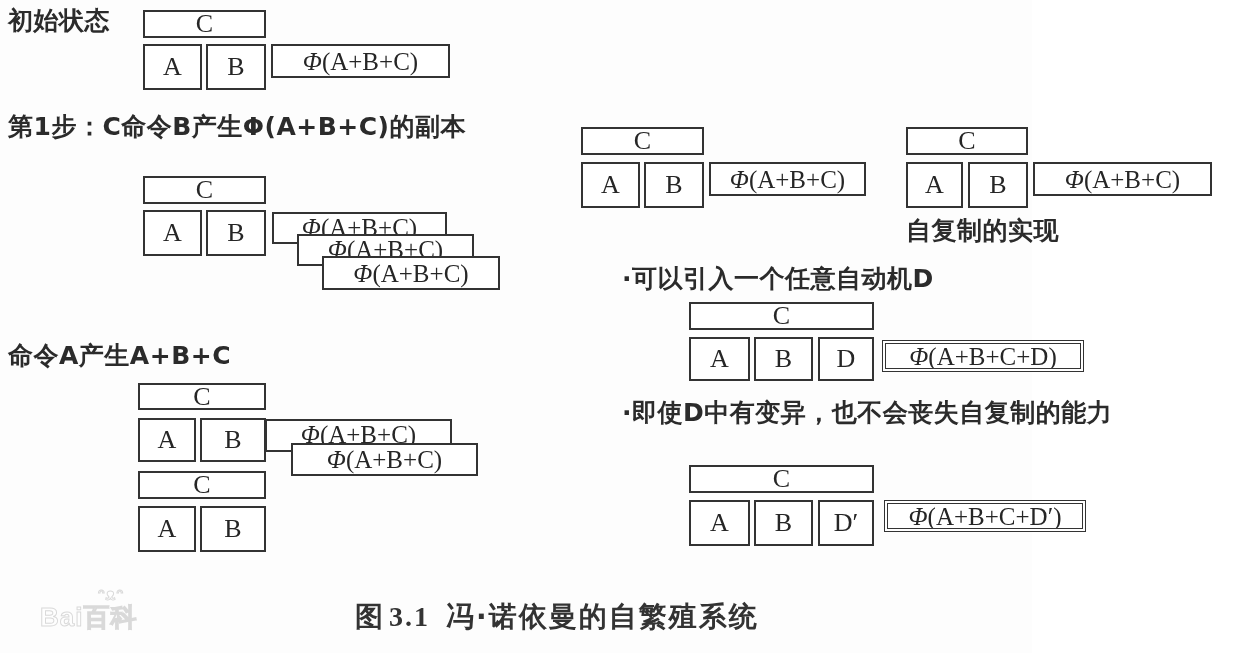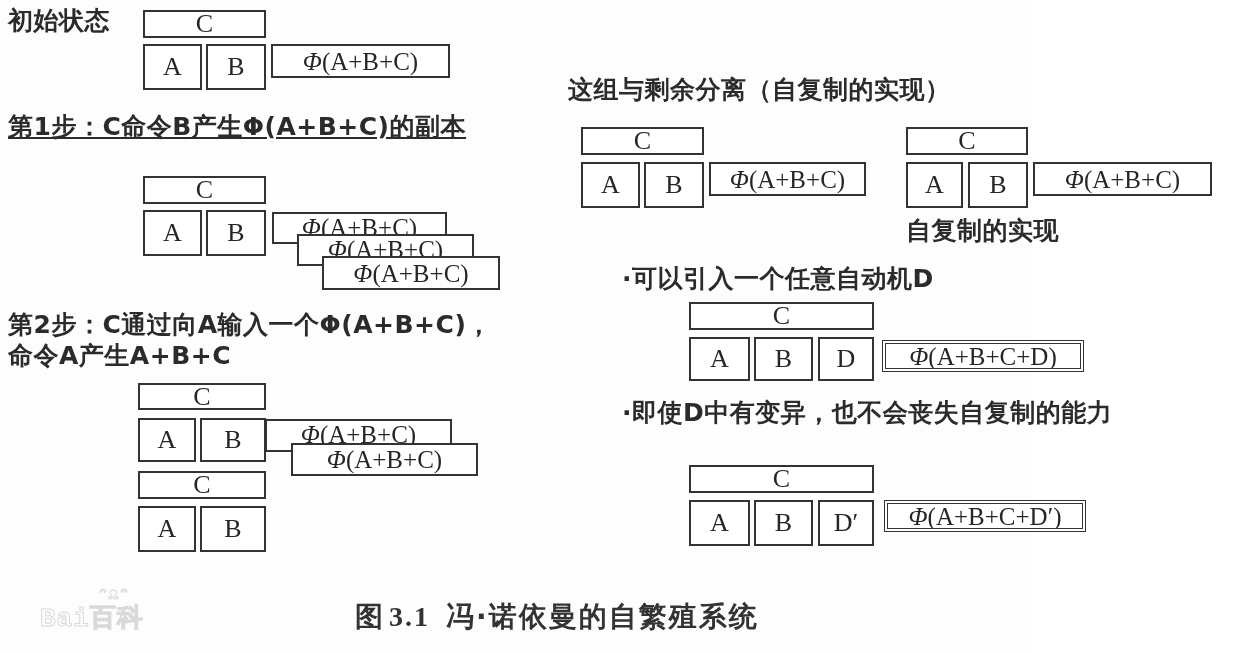--- a/index.html
+++ b/index.html
@@ -67,21 +67,21 @@
       letter-spacing: 2px;
     }
     .caption .num {
       font-family: "Liberation Serif", "DejaVu Serif", serif;
       margin: 0 16px 0 4px;
     }
     .watermark {
       position: absolute;
       left: 40px;
       top: 600px;
-      font-family: Liberation Mono, monospace;
+      font-family: Liberation Sans, sans-serif;
       font-size: 26px;
       font-weight: bold;
       color: #ffffff;
       -webkit-text-stroke: 1px #d6d6d6;
       letter-spacing: 1px;
       opacity: 0.9;
     }
     .watermark .paw {
       position: absolute;
       left: 58px;
@@ -98,55 +98,53 @@
 
   <div class="label" style="left:8px; top:6px;">初始状态</div>
   <div class="box" style="left:143px; top:10px; width:123px; height:28px;">C</div>
   <div class="box" style="left:143px; top:44px; width:59px; height:46px;">A</div>
   <div class="box" style="left:206px; top:44px; width:60px; height:46px;">B</div>
   <div class="box phi" style="left:271px; top:44px; width:179px; height:34px;">
     <span class="phi-sym">Φ</span>
       <span>(A+B+C)</span>
   </div>
 
-  <div class="label" style="left:8px; top:112px;text-decoration:underline;">第1步：C命令B产生Φ(A+B+C)的副本</div>
+  <div class="label" style="left:8px; top:112px;">第1步：C命令B产生Φ(A+B+C)的副本</div>
   <div class="box" style="left:143px; top:176px; width:123px; height:28px;">C</div>
   <div class="box" style="left:143px; top:210px; width:59px; height:46px;">A</div>
   <div class="box" style="left:206px; top:210px; width:60px; height:46px;">B</div>
   <div class="box phi" style="left:272px; top:212px; width:175px; height:32px; align-items:flex-start; padding-top:1px;">
     <span class="phi-sym">Φ</span>
       <span>(A+B+C)</span>
   </div>
   <div class="box phi" style="left:297px; top:234px; width:177px; height:32px; align-items:flex-start; padding-top:1px;">
     <span class="phi-sym">Φ</span>
       <span>(A+B+C)</span>
   </div>
   <div class="box phi" style="left:322px; top:256px; width:178px; height:34px;">
     <span class="phi-sym">Φ</span>
       <span>(A+B+C)</span>
   </div>
 
-  <div class="label" style="left:8px; top:310px;">第2步：C通过向A输入一个Φ(A+B+C)，</div>
   <div class="label" style="left:8px; top:341px;">命令A产生A+B+C</div>
   <div class="box" style="left:138px; top:383px; width:128px; height:27px;">C</div>
   <div class="box" style="left:138px; top:418px; width:58px; height:44px;">A</div>
   <div class="box" style="left:200px; top:418px; width:66px; height:44px;">B</div>
   <div class="box phi" style="left:265px; top:419px; width:187px; height:33px; align-items:flex-start; padding-top:1px;">
     <span class="phi-sym">Φ</span>
       <span>(A+B+C)</span>
   </div>
   <div class="box phi" style="left:291px; top:443px; width:187px; height:33px;">
     <span class="phi-sym">Φ</span>
       <span>(A+B+C)</span>
   </div>
   <div class="box" style="left:138px; top:471px; width:128px; height:28px;">C</div>
   <div class="box" style="left:138px; top:506px; width:58px; height:46px;">A</div>
   <div class="box" style="left:200px; top:506px; width:66px; height:46px;">B</div>
 
-  <div class="label" style="left:568px; top:75px;">这组与剩余分离（自复制的实现）</div>
 
   <div class="box" style="left:581px; top:127px; width:123px; height:28px;">C</div>
   <div class="box" style="left:581px; top:162px; width:59px; height:46px;">A</div>
   <div class="box" style="left:644px; top:162px; width:60px; height:46px;">B</div>
   <div class="box phi" style="left:709px; top:162px; width:157px; height:34px;">
     <span class="phi-sym">Φ</span>
       <span>(A+B+C)</span>
   </div>
 
   <div class="box" style="left:906px; top:127px; width:122px; height:28px;">C</div>

